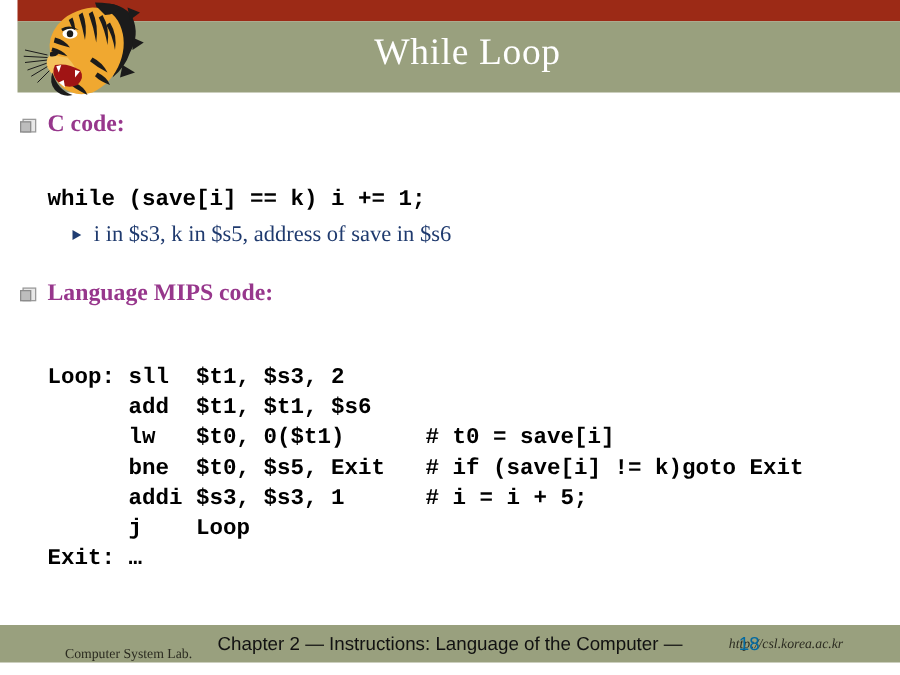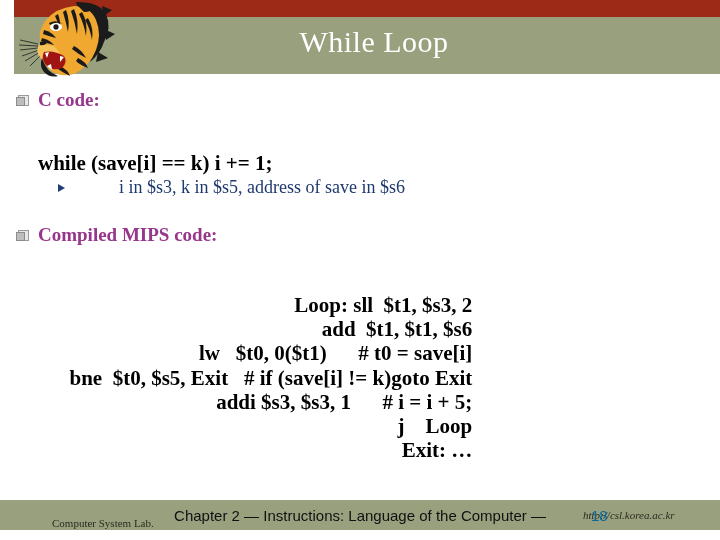--- a/index.html
+++ b/index.html
@@ -50,21 +50,21 @@
   #tiger-logo {
     position: absolute;
     left: 2px; top: 0px;
     width: 100px; height: 80px;
   }
 
   
   #content {
     position: absolute;
     left: 0; top: 74px;
-    width: 584px; height: 420px; text-align: right;
+    width: 584px; height: 420px;
   }
 
   .bullet-row {
     position: absolute;
     display: flex;
     align-items: flex-start;
   }
   .bullet-square {
     width: 11px; height: 11px;
     margin-right: 11px;
@@ -93,37 +93,36 @@
     font-weight: bold;
     line-height: 24px;
     white-space: nowrap;
   }
 
   #c-code-heading-row { left: 16px; top: 14px; }
   #mips-heading-row   { left: 16px; top: 149px; }
 
   .code-block {
     position: absolute;
-    font-family: Liberation Serif, serif;
+    font-family: Liberation Mono, monospace;
     font-weight: bold;
-    font-size: 21px;
+    font-size: 18px;
     line-height: 24.2px;
     color: #000000;
     white-space: pre;
     letter-spacing: 0px;
   }
   #c-code-line { left: 38px; top: 56px; }
   #mips-code-lines { left: 38px; top: 198px; }
 
   #subbullet-row {
     position: absolute;
     left: 58px; top: 102px;
     display: flex;
     align-items: flex-start;
-    gap: 44px;
   }
   .tri-bullet {
     width: 0; height: 0;
     border-top: 4.5px solid transparent;
     border-bottom: 4.5px solid transparent;
     border-left: 7px solid #1f3d73;
     margin-right: 10px;
     margin-top: 8px;
     flex: 0 0 auto;
   }
@@ -262,21 +261,21 @@
   <div id="subbullet-row">
     <span class="tri-bullet"></span>
     <span id="subbullet-text">i in $s3, k in $s5, address of save in $s6</span>
   </div>
 
   <div class="bullet-row" id="mips-heading-row">
     <span class="bullet-square">
       <span class="sq-back"></span>
         <span class="sq-front"></span>
     </span>
-    <span class="section-heading">Compiled MIPS code:</span>
+    <span class="section-heading">Language MIPS code:</span>
   </div>
 
   <pre class="code-block" id="mips-code-lines">Loop: sll  $t1, $s3, 2
       add  $t1, $t1, $s6
       lw   $t0, 0($t1)      # t0 = save[i]
       bne  $t0, $s5, Exit   # if (save[i] != k)goto Exit
       addi $s3, $s3, 1      # i = i + 5;
       j    Loop
 Exit: …</pre>
 </div>

